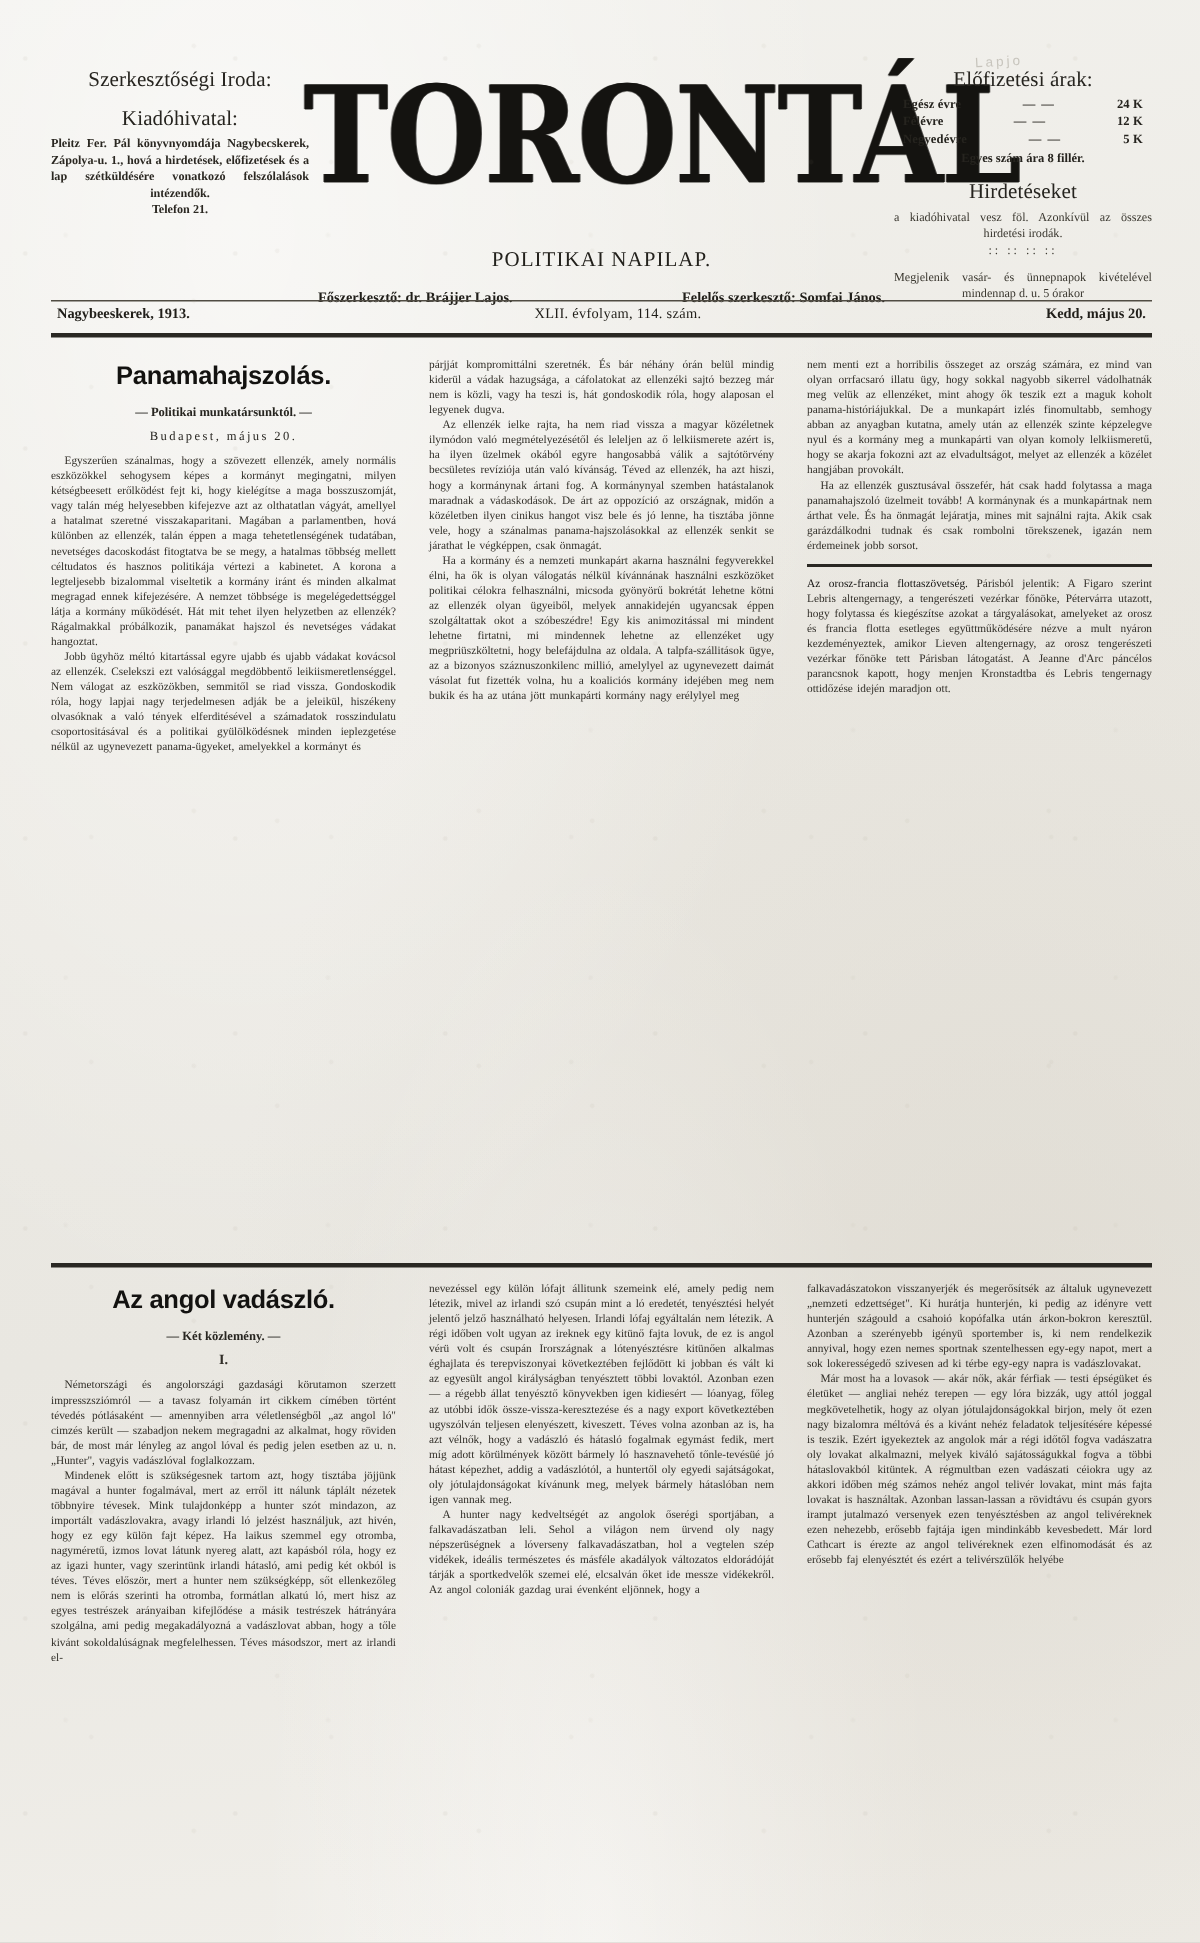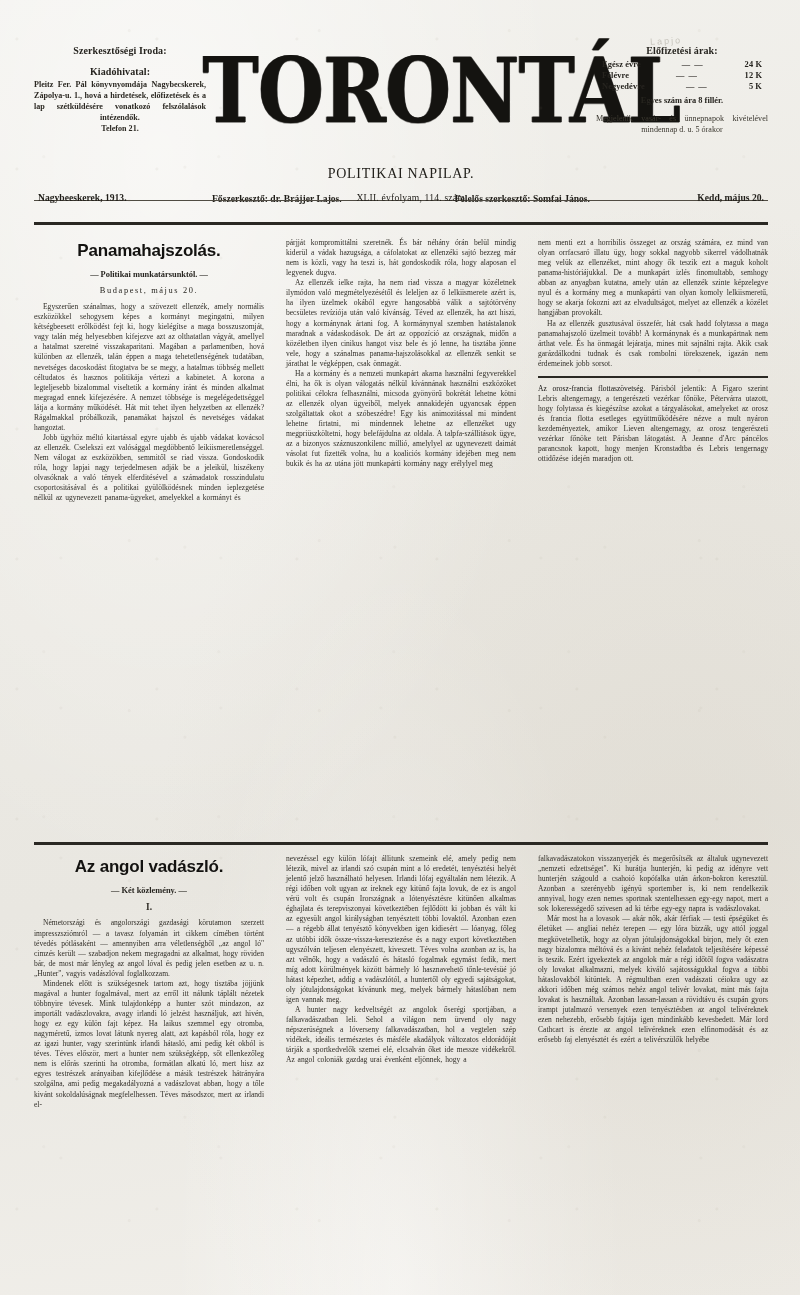--- a/index.html
+++ b/index.html
@@ -58,22 +58,22 @@
     position: absolute;
     top: 0;
     width: 172px;
     font-size: 8.1px;
     line-height: 1.36;
     text-align: center;
   }
   .mast-left  { left: 0; }
   .mast-right { right: 0; }
   .mast-head-label {
-    font-weight: bold;
-    font-size: 10px;
+    font-weight: normal;
+    font-size: 14px;
     letter-spacing: .1px;
     margin-bottom: 1px;
   }
   .mast-block { margin-bottom: 7px; }
   .mast-block p {
     margin: 0;
     text-align: justify;
     text-align-last: center;
     font-weight: bold;
     color: #2b2822;
@@ -284,29 +284,37 @@
             <span>12 K</span>
           </div>
           <div class="price-row">
             <span>Negyedévre</span>
             <span class="dashes">— —</span>
             <span>5 K</span>
           </div>
           <div class="price-note">Egyes szám ára 8 fillér.</div>
         </div>
 
+        <div class="mast-block thin">
+          <div class="mast-head-label">Hirdetéseket</div>
+          <p>a kiadóhivatal vesz föl. Azonkívül az összes hirdetési irodák.</p>
+          <p style="text-align:center;letter-spacing:2px;">
+            <span>:: ::</span>
+            <span>:: ::</span>
+          </p>
+        </div>
 
         <div class="mast-block thin">
           <p>Megjelenik vasár- és ünnepnapok kivételével mindennap d. u. 5 órakor</p>
         </div>
       </div>
     </div>
 
     <div class="rule thin" style="top:200px;"></div>
-    <div class="dateline" style="top:192px;">
+    <div class="dateline" style="top:204px;">
       <span>Nagybeeskerek, 1913.</span>
       <span class="mid">XLII. évfolyam, 114. szám.</span>
       <span>Kedd, május 20.</span>
     </div>
     <div class="rule heavy" style="top:222px;"></div>
 
     <div class="cols" style="top:238px;">
 
       <div class="col">
         <div class="headline">Panamahajszolás.</div>

